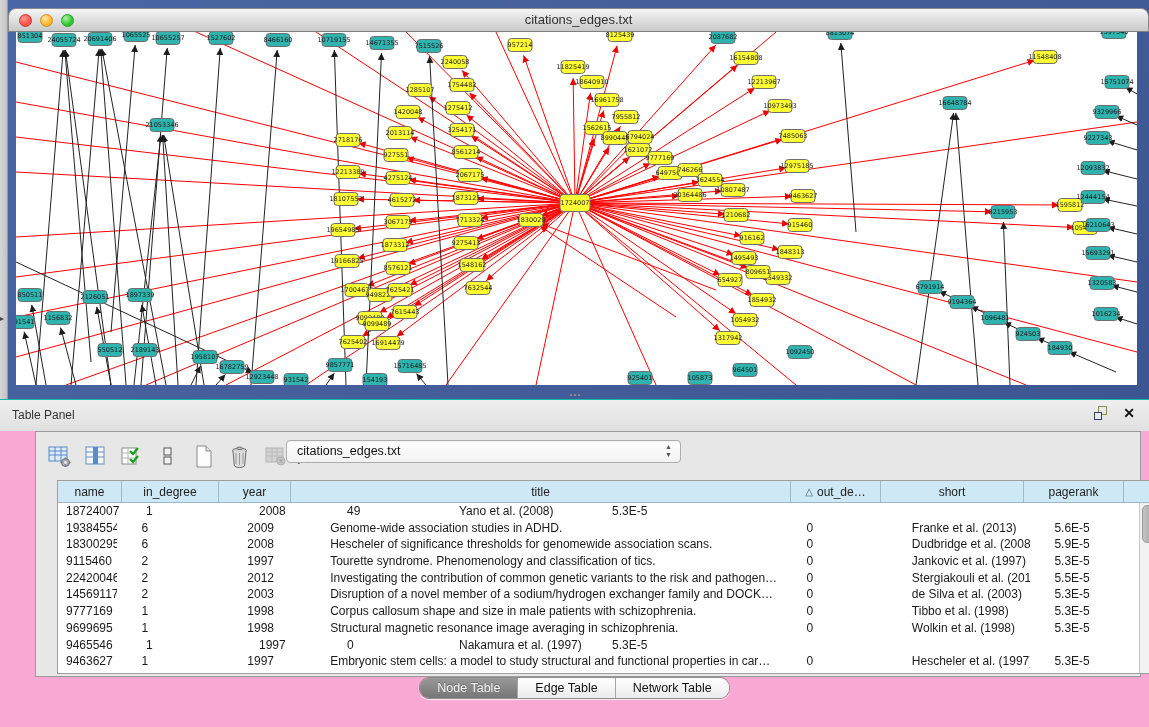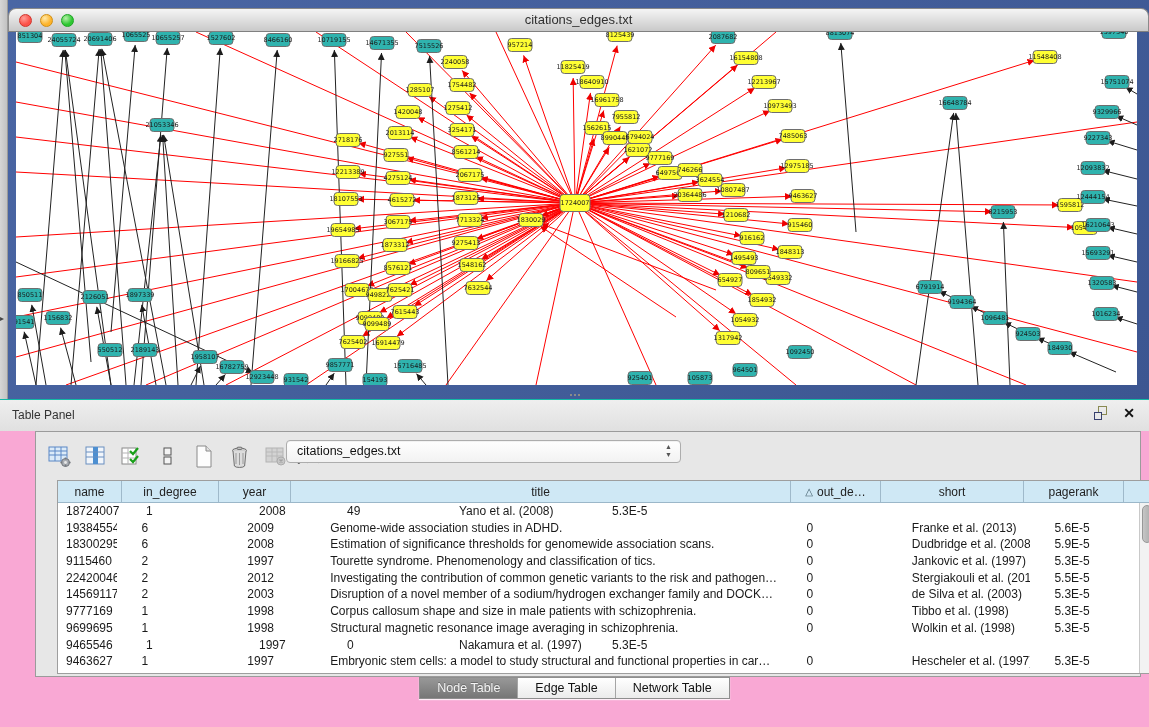--- a/index.html
+++ b/index.html
@@ -56,21 +56,21 @@
   #tbody { position:absolute; left:0; top:22px; right:15px; bottom:0; }
   .tr { display:flex; height:16.7px; line-height:16.7px; font-size:12px; color:#1a1a1a; white-space:nowrap;gap:16px; }
   .td { overflow:hidden; padding-left:8px; }
   .td.c5 { padding-left:14px; }
   
   #vscroll { position:absolute; right:0; top:22px; bottom:0; width:15px; background:#f2f2f2; border-left:1px solid #c9c9c9; }
   #vthumb { position:absolute; left:2px; top:2px; width:10px; height:38px; border-radius:6px; background:linear-gradient(90deg,#c6c6c6,#ababab); border:1px solid #979797; }
 
   
   #tabs-row { position:absolute; left:0; top:277px; width:100%; display:flex; justify-content:center; }
-  #segmented { display:flex; height:22px; border:1px solid #8e8e8e; border-radius:0; overflow:hidden; box-shadow:0 1px 1px rgba(255,255,255,.8); }
+  #segmented { display:flex; height:22px; border:1px solid #8e8e8e; border-radius:10px; overflow:hidden; box-shadow:0 1px 1px rgba(255,255,255,.8); }
   .seg { padding:0 17px; font-size:12.5px; line-height:20px; background:linear-gradient(#ffffff,#ebebeb); color:#111; border-right:1px solid #a5a5a5; cursor:default; }
   .seg:last-child { border-right:none; }
   .seg.selected { background:linear-gradient(#989898,#767676); color:#f4f4f4; text-shadow:0 -1px 0 rgba(0,0,0,.25); }
 
   
   #status { position:absolute; right:16px; bottom:11px; display:flex; align-items:center; gap:7px; }
   #status .lbl { font-size:11.5px; color:#222; }
   #mem-dot { width:14px; height:14px; border-radius:50%; background:radial-gradient(circle at 35% 30%, #9fe28f, #45bb3a 65%); border:1px solid #2f8f2f; }
 </style>
 </head>
@@ -613,21 +613,21 @@
             <div class="td c2">2009</div>
             <div class="td c3">Genome-wide association studies in ADHD.</div>
             <div class="td c4">0</div>
             <div class="td c5">Franke et al. (2013)</div>
             <div class="td c6">5.6E-5</div>
           </div>
           <div class="tr">
             <div class="td c0">18300295</div>
             <div class="td c1">6</div>
             <div class="td c2">2008</div>
-            <div class="td c3">Estimation of significance thresholds for genomewide association scans.</div>
+            <div class="td c3">Hescheler of significance thresholds for genomewide association scans.</div>
             <div class="td c4">0</div>
             <div class="td c5">Dudbridge et al. (2008)</div>
             <div class="td c6">5.9E-5</div>
           </div>
           <div class="tr">
             <div class="td c0">9115460</div>
             <div class="td c1">2</div>
             <div class="td c2">1997</div>
             <div class="td c3">Tourette syndrome. Phenomenology and classification of tics.</div>
             <div class="td c4">0</div>

